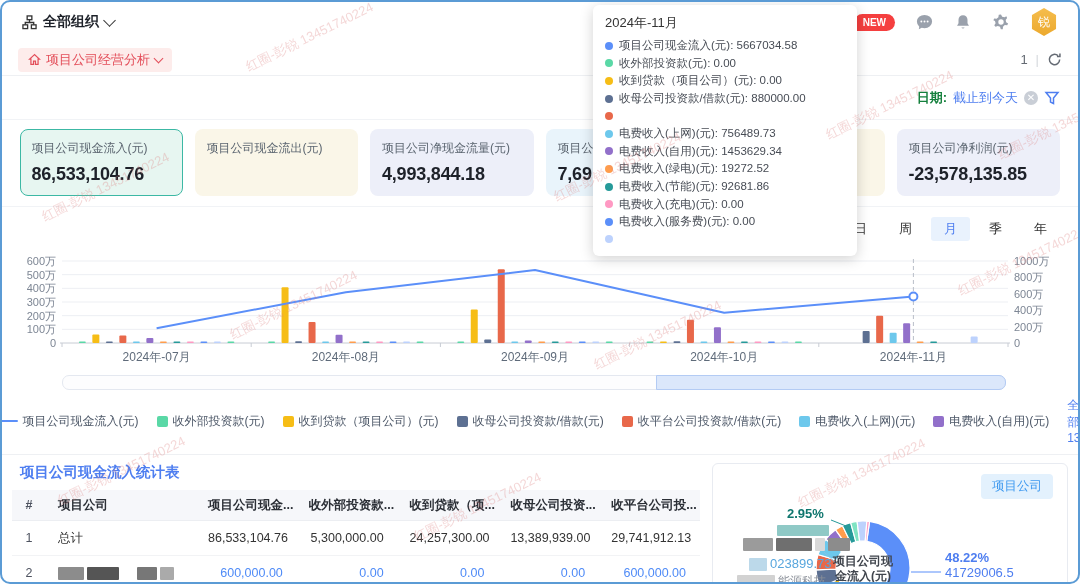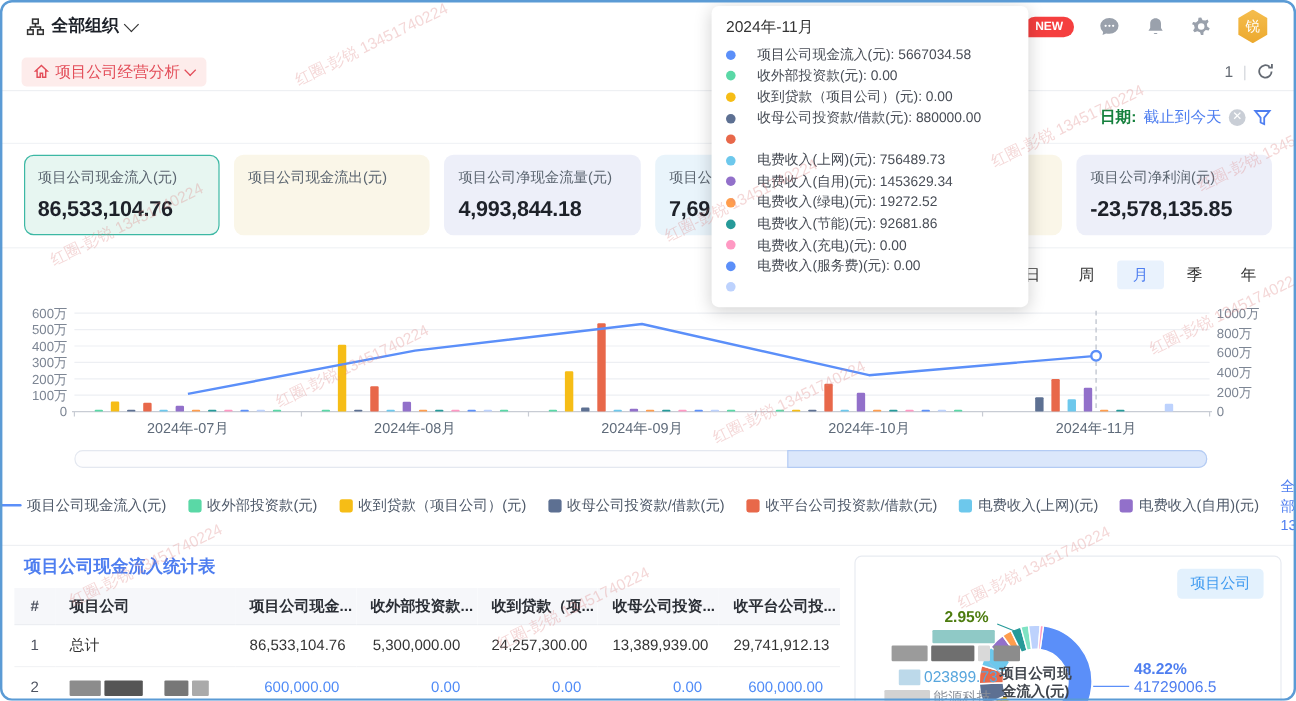--- a/index.html
+++ b/index.html
@@ -68,21 +68,21 @@
   
   .donut-card{width:356px;height:166px;border:1px solid #e8ebf1;border-radius:6px;position:relative;margin-top:2px;}
   .badge{position:absolute;top:10px;right:14px;background:#e3f1fd;color:#3f9af0;font-size:12.5px;padding:4px 11px;border-radius:4px;cursor:pointer;z-index:3;}
   .dlabel{position:absolute;font-size:13px;white-space:nowrap;z-index:3;}
   .center-lbl{position:absolute;left:105px;top:90px;width:90px;text-align:center;font-size:12px;line-height:15px;color:#40454d;z-index:3;font-weight:bold;}
   .wm{position:absolute;color:rgba(221,132,132,0.32);font-size:13px;white-space:nowrap;transform:rotate(-26deg);pointer-events:none;z-index:70;}
   
   .tooltip{position:absolute;left:593px;top:5px;width:240px;background:#fff;border-radius:6px;
            box-shadow:0 3px 14px rgba(0,0,0,0.18);padding:9px 12px 8px 12px;z-index:50;}
   .tooltip .tt-title{font-size:13px;color:#333;margin-bottom:5px;}
-  .tt-row{display:flex;align-items:center;gap:18px;height:17.6px;font-size:11.5px;color:#474c55;white-space:nowrap;}
+  .tt-row{display:flex;align-items:center;gap:6px;height:17.6px;font-size:11.5px;color:#474c55;white-space:nowrap;}
   .tt-dot{width:8px;height:8px;border-radius:50%;flex:none;}
   svg text{font-family:"Liberation Sans","DejaVu Sans",sans-serif;}
 </style>
 </head>
 <body>
 
 <div class="topbar">
   <div class="org-sel">
     <svg width="15" height="15" viewBox="0 0 16 16">
       <rect x="5.5" y="1" width="5" height="4" fill="none" stroke="#333" stroke-width="1.4"></rect>
@@ -367,21 +367,21 @@
         <path d="M118,56 L133,62" fill="none" stroke="#269A99" stroke-width="1"></path>
         <path d="M124,100 L111,88" fill="none" stroke="#86c3e8" stroke-width="1"></path>
         <path d="M130,146 L119,139" fill="none" stroke="#F6BD16" stroke-width="1"></path>
         <path d="M198,108 L228,108" fill="none" stroke="#5B8FF9" stroke-width="1"></path>
       </svg>
     <div class="center-lbl">
       <div>项目公司现</div>
       <div>金流入(元)</div>
     </div>
 
-    <div class="dlabel" style="left:74px;top:42px;color:#4d7c0f;font-weight:bold;">2.95%</div>
+    <div class="dlabel" style="left:74px;top:42px;color:#0f766e;font-weight:bold;">2.95%</div>
     <div class="dlabel" style="left:64px;top:58px;"><span class="blk" style="width:52px;height:11px;background:#8fc9c6;"></span></div>
     <div class="dlabel" style="left:30px;top:72px;">
       <span class="blk" style="width:30px;background:#9b9b9b;"></span><span class="blk" style="width:36px;background:#6f6f6f;"></span><span class="blk" style="width:10px;background:#d9d9d9;"></span><span class="blk" style="width:22px;background:#8c8c8c;"></span>
     </div>
     <div class="dlabel" style="left:36px;top:92px;color:#58a6dd;"><span class="blk" style="width:18px;background:#bcd9ea;"></span><span>023899.73</span></div>
     <div class="dlabel" style="left:24px;top:109px;color:#8a8f98;font-size:12px;"><span class="blk" style="width:38px;background:#d2d2d2;"></span><span>能源科技...</span></div>
 
     <div class="dlabel" style="left:232px;top:86px;color:#4e7ef0;font-weight:bold;">48.22%</div>
     <div class="dlabel" style="left:232px;top:101px;color:#4e7ef0;">41729006.5</div>
     <div class="dlabel" style="left:228px;top:119px;">

